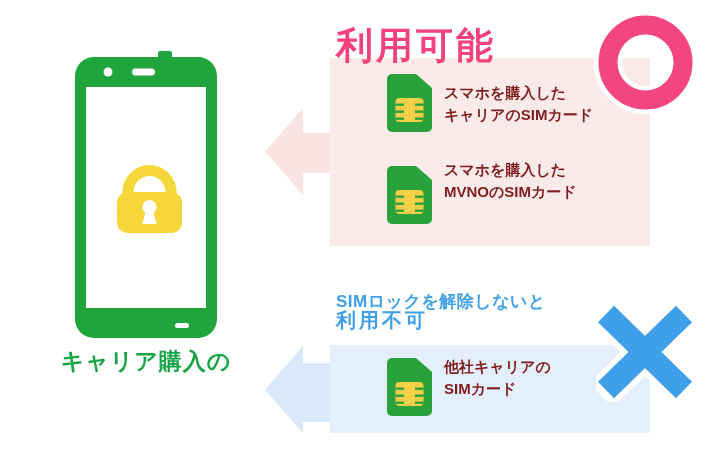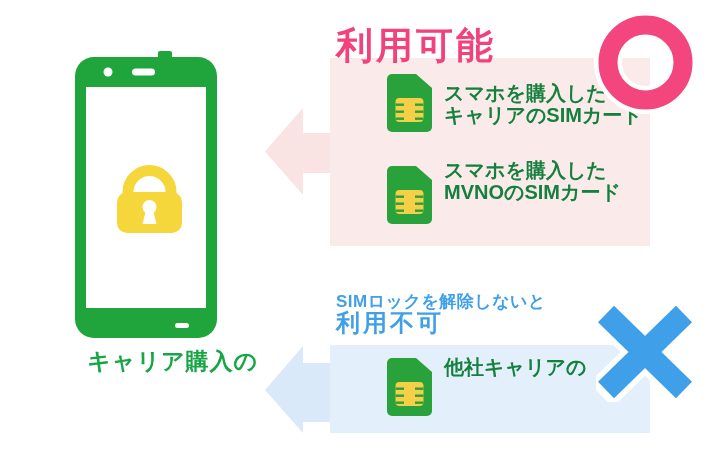--- a/index.html
+++ b/index.html
@@ -9,25 +9,25 @@
   }
   .abs{position:absolute;}
   
   .panel{position:absolute;left:330px;width:320px;}
   .panel.pink{top:58px;height:188px;background:#fbeaea;}
   .panel.blue{top:345px;height:88px;background:#e3effb;}
   
   .title{position:absolute;font-weight:bold;white-space:nowrap;}
   .usable-title{left:336px;top:21px;font-size:37px;letter-spacing:3px;color:#f3417c;}
   .unusable-pretitle{left:336px;top:290px;font-size:17px;letter-spacing:0.5px;color:#3fa0e9;}
-  .unusable-title{left:336px;top:307px;font-size:24px;letter-spacing:3px;color:#3fa0e9;}
+  .unusable-title{left:336px;top:307px;font-size:20px;letter-spacing:3px;color:#3fa0e9;}
   
-  .itext{position:absolute;font-size:20px;line-height:22px;font-weight:bold;color:#15803d;white-space:nowrap;}
+  .itext{position:absolute;font-size:15px;line-height:22px;font-weight:bold;color:#7f1d1d;white-space:nowrap;}
   
-  .phone-label{position:absolute;left:34px;top:347px;width:224px;text-align:right;color:#17a546;font-weight:bold;}
+  .phone-label{position:absolute;left:34px;top:347px;width:224px;text-align:center;color:#17a546;font-weight:bold;}
   .pl-big{font-size:23px;line-height:29px;letter-spacing:1px;}
   .pl-small{font-size:16px;line-height:21px;margin-top:2px;letter-spacing:0.5px;}
   svg{display:block;}
 </style>
 </head>
 <body>
 
 <div class="canvas">
 
   <svg class="abs" style="left:75px;top:51px;" width="142" height="287" viewBox="0 0 142 287">
@@ -112,20 +112,21 @@
       <rect x="8.5" y="29.5" width="8.5" height="2.4"></rect>
         <rect x="8.5" y="36.5" width="8.5" height="2.4"></rect>
         <rect x="8.5" y="43.5" width="8.5" height="2.4"></rect>
       <rect x="28" y="29.5" width="8.5" height="2.4"></rect>
         <rect x="28" y="36.5" width="8.5" height="2.4"></rect>
         <rect x="28" y="43.5" width="8.5" height="2.4"></rect>
     </g>
   </svg>
   <div class="itext" style="left:444px;top:356px;">
     <div>他社キャリアの</div>
+    <div>SIMカード</div>
   </div>
 
   <svg class="abs" style="left:596px;top:302px;" width="100" height="100" viewBox="0 0 100 100">
     <g stroke="#ffffff" stroke-width="34" stroke-linecap="butt">
       <line x1="5" y1="7" x2="93" y2="93"></line>
       <line x1="93" y1="7" x2="5" y2="93"></line>
     </g>
     <g stroke="#3fa0e9" stroke-width="23" stroke-linecap="butt">
       <line x1="10" y1="12" x2="88" y2="88"></line>
       <line x1="88" y1="12" x2="10" y2="88"></line>

